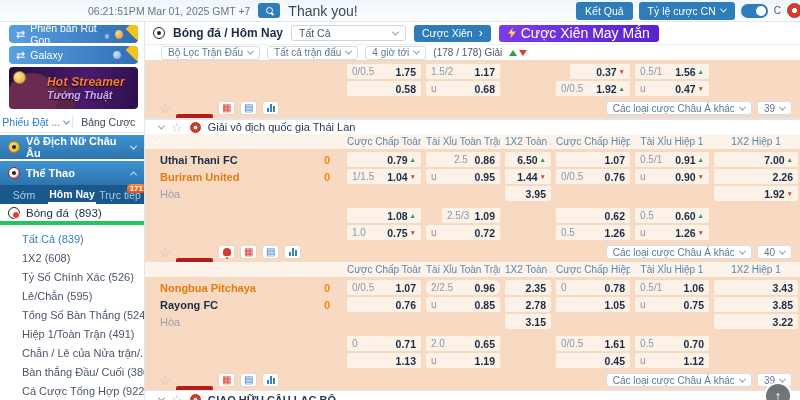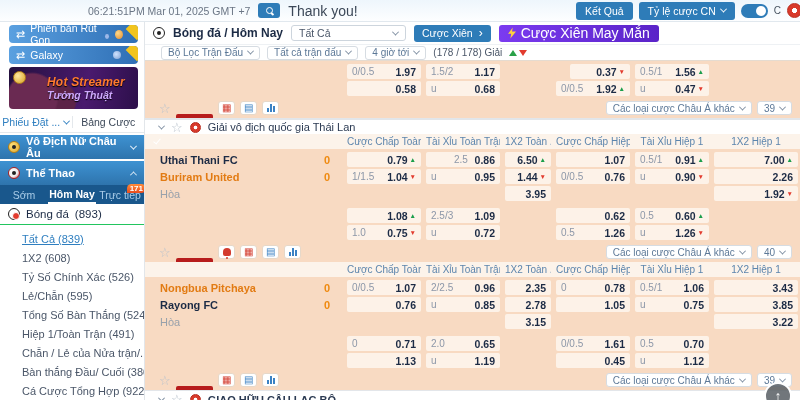--- a/index.html
+++ b/index.html
@@ -45,27 +45,27 @@
   .sb-head .chev { border-color:#dcebf7; margin-left:auto; }
   .sb-head .chev.up { transform:rotate(-135deg) translate(-1px,-1px); }
   .ball { width:12px; height:12px; border-radius:50%; background:#fff; border:1px solid #222; position:relative; flex:0 0 auto; }
   .ball::after { content:""; position:absolute; width:4px; height:4px; background:#222; border-radius:50%; left:3px; top:3px; }
   .ball.gold { background:radial-gradient(circle at 35% 35%, #ffe27a, #e0a62d); border-color:#b57f14; }
   .ball.red { background:radial-gradient(circle at 35% 35%, #fff, #eee 55%, #d23); border-color:#a22; }
   .sb-sporttabs { height:19px; background:#19578c; display:flex; align-items:stretch; color:#a9cce8; font-size:10.5px; }
   .sptab { flex:1; display:flex; align-items:center; justify-content:center; position:relative; cursor:pointer; }
   .sptab.active { color:#fff; font-weight:bold; border-bottom:2px solid #fff; }
   .badge171 { position:absolute; top:-1px; right:-2px; background:linear-gradient(#ff8c3a,#e84b1e); color:#fff; font-size:8px; font-weight:bold; border-radius:6px 6px 6px 0; padding:0 3px; line-height:9px; }
-  .sb-sport { height:21px; display:flex; align-items:center; gap:6px; padding:0 8px; border-bottom:1px solid #22c55e; cursor:pointer; }
+  .sb-sport { height:21px; display:flex; align-items:center; gap:6px; padding:0 8px; border-bottom:4px solid #22c55e; cursor:pointer; }
   .sb-sport .nm { font-size:11.5px; color:#1c2b45; }
   .liveclock { position:relative; }
   .liveclock::after { content:""; position:absolute; width:6px; height:6px; border-radius:50%; background:#e23b2e; border:1px solid #fff; right:-2px; bottom:-2px; }
   .mkts { flex:1; padding-top:5px; overflow:hidden; }
   .mitem { height:19px; line-height:19px; padding-left:22px; font-size:11px; color:#4a5668; cursor:pointer; white-space:nowrap; }
-  .mitem.active { color:#2f7fc0;text-decoration:underline; }
+  .mitem.active { color:#2f7fc0; }
 
   
   .main { flex:1; min-width:0; background:#f8dac2; display:flex; flex-direction:column; overflow:hidden; position:relative; }
   .mhead { height:22px; background:#fff; display:flex; align-items:center; gap:8px; padding:0 8px; flex:0 0 auto; }
   .crumb { font-weight:bold; font-size:12px; color:#1c2b45; }
   .select { height:16px; background:#fff; border:1px solid #cdd5dd; border-radius:3px; display:flex; align-items:center; gap:6px; padding:0 7px; color:#4a5668; font-size:10.5px; cursor:pointer; }
   .select.wide { width:115px; justify-content:space-between; }
   .btn-parlay { background:#2e7cb8; color:#fff; border:none; border-radius:3px; height:17px; padding:0 8px; font-size:10.5px; display:flex; align-items:center; gap:6px; cursor:pointer; font-family:inherit; }
   .btn-parlay .arr { font-size:12px; line-height:1; }
   .btn-lucky { background:linear-gradient(90deg,#7b3bf0,#5a23c8); color:#fff; border:none; border-radius:3px; height:17px; padding:0 9px; font-size:14px; display:flex; align-items:center; gap:5px; cursor:pointer; font-family:inherit; }
@@ -249,21 +249,21 @@
             <span class="tri-up"></span>
             <span class="tri-dn"></span>
           </span>
       </div>
 
       <div class="oarea">
           <div class="orow">
             <div class="name "></div>
             <div class="ocell" style="grid-column: 2;">
               <span class="hdp">0/0.5</span>
-              <span class="val">1.97</span>
+              <span class="val">1.75</span>
             </div>
             <div class="ocell" style="grid-column: 3;">
               <span class="hdp">1.5/2</span>
               <span class="val">1.17</span>
             </div>
             <div class="ocell" style="grid-column: 5; margin-left: 14px;">
               <span class="val">0.37</span>
               <span class="arr8 down">▼</span>
             </div>
             <div class="ocell" style="grid-column: 6;">
@@ -413,21 +413,21 @@
             </div>
           </div>
         </div>
       <div class="oarea sec">
           <div class="orow">
             <div class="name "></div>
             <div class="ocell" style="grid-column: 2;">
               <span class="val">1.08</span>
               <span class="arr8 up">▲</span>
             </div>
-            <div class="ocell" style="grid-column: 3;">
+            <div class="ocell" style="grid-column: 3; margin-left: 16px;">
               <span class="hdp">2.5/3</span>
               <span class="val">1.09</span>
             </div>
             <div class="ocell" style="grid-column: 5;">
               <span class="val">0.62</span>
             </div>
             <div class="ocell" style="grid-column: 6;">
               <span class="hdp">0.5</span>
               <span class="val">0.60</span>
               <span class="arr8 up">▲</span>
@@ -500,21 +500,21 @@
       <div class="oarea">
           <div class="orow">
             <div class="name orange">
               <span class="team">Nongbua Pitchaya</span>
               <span class="score">0</span>
             </div>
             <div class="ocell" style="grid-column: 2;">
               <span class="hdp">0/0.5</span>
               <span class="val">1.07</span>
             </div>
-            <div class="ocell" style="grid-column: 3;">
+            <div class="ocell" style="grid-column: 3; border-radius: 6px;">
               <span class="hdp">2/2.5</span>
               <span class="val">0.96</span>
             </div>
             <div class="ocell" style="grid-column: 4;">
               <span class="val">2.35</span>
             </div>
             <div class="ocell" style="grid-column: 5;">
               <span class="hdp">0</span>
               <span class="val">0.78</span>
             </div>

